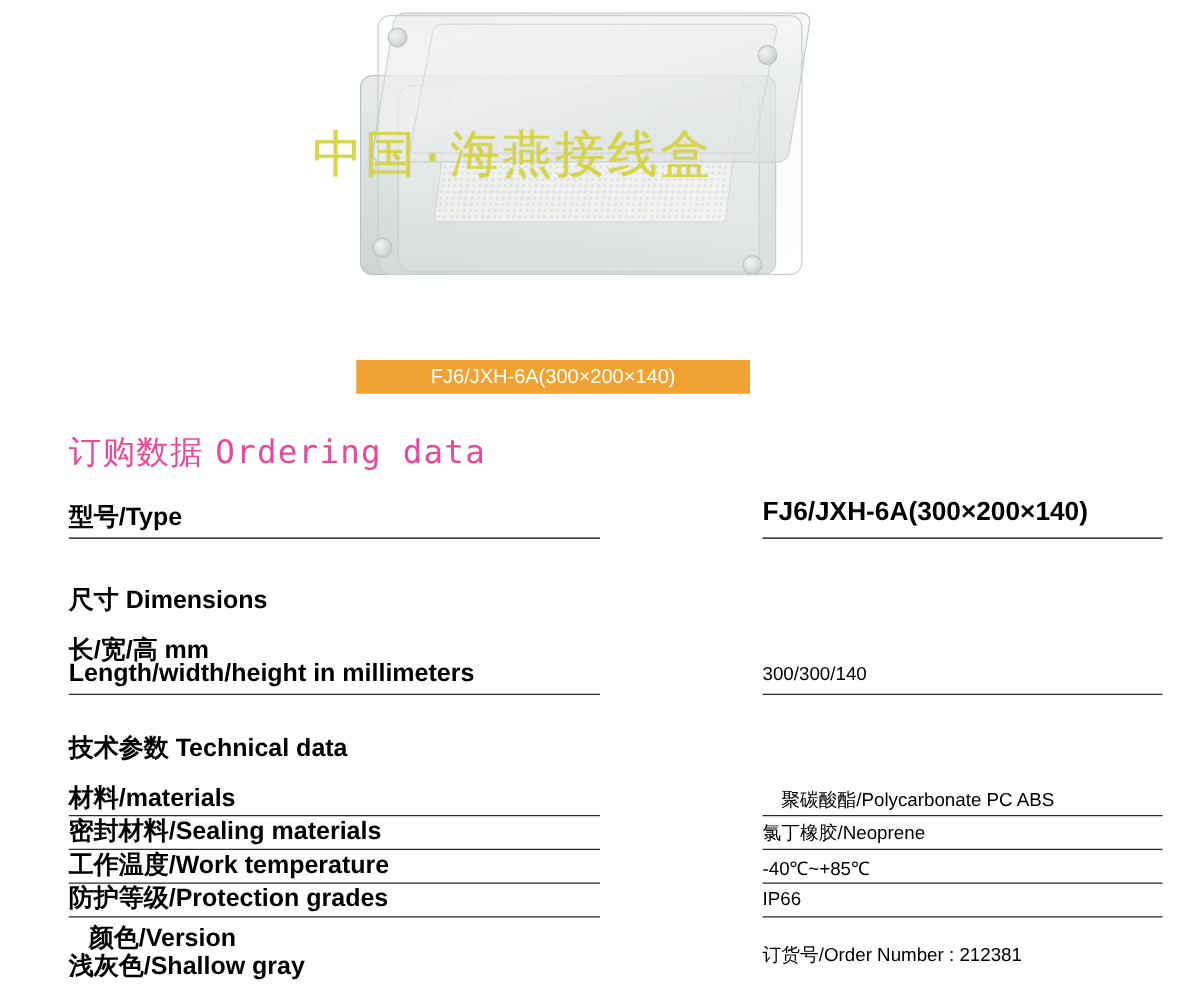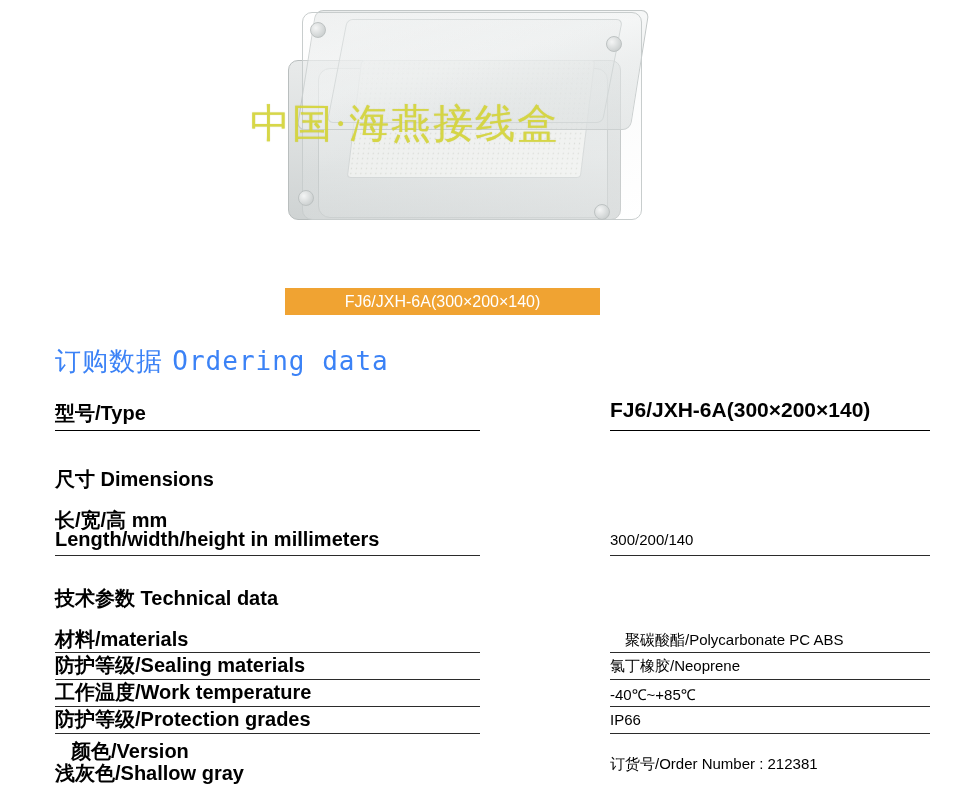--- a/index.html
+++ b/index.html
@@ -120,21 +120,21 @@
   .cs1 { left: 22px;  top: 14px; }
   .cs2 { left: 318px; top: 28px; }
   .cs3 { left: 10px;  top: 182px; }
   .cs4 { left: 306px; top: 196px; }
 
   .watermark {
     position: absolute;
     left: 250px;
     top: 96px;
     width: 400px;
-    font-family: Liberation Serif, serif;
+    font-family: Liberation Mono, monospace;
     font-size: 40px;
     letter-spacing: 2px;
     color: rgba(215, 215, 60, 0.85);
     text-shadow: 0 0 1px rgba(180,180,40,0.6);
     white-space: nowrap;
     pointer-events: none;
   }
 
   
   .model-banner {
@@ -157,21 +157,21 @@
     position: absolute;
     left: 0;
     top: 330px;
     width: 953px;
   }
   .section-heading-gray {
     position: absolute;
     left: 55px;
     top: 14px;
     font-size: 26px;
-    color: #3b82f6;
+    color: #ec4899;
     font-family: "DejaVu Sans", sans-serif;
     letter-spacing: 1px;
     white-space: nowrap;
   }
   .section-heading-gray .en {
     font-family: "DejaVu Sans Mono", monospace;
     letter-spacing: 1px;
   }
   .rule {
     position: absolute;
@@ -244,35 +244,35 @@
   <div class="rule rule-left" style="top:100px;"></div>
   <div class="rule rule-right" style="top:100px;"></div>
 
   <div class="abs lbl-big-mixed" style="left:55px; top:136px;">
     <b>尺寸</b>
     <b> Dimensions</b>
   </div>
 
   <div class="abs lbl-small" style="left:55px; top:182px;">长/宽/高 mm</div>
   <div class="abs lbl-small" style="left:55px; top:201px;">Length/width/height in millimeters</div>
-  <div class="abs val-small" style="left:610px; top:201px;">300/200/140</div>
+  <div class="abs val-small" style="left:610px; top:201px;">300/300/140</div>
   <div class="rule rule-left rule-thin" style="top:225px;"></div>
   <div class="rule rule-right rule-thin" style="top:225px;"></div>
 
   <div class="abs lbl-big-mixed" style="left:55px; top:255px;">
     <b>技术参数</b>
     <b> Technical data</b>
   </div>
 
   <div class="abs lbl-small" style="left:55px; top:301px;">材料/materials</div>
   <div class="abs val-small" style="left:610px; top:301px;margin-left:15px;">聚碳酸酯/Polycarbonate    PC    ABS</div>
   <div class="rule rule-left rule-thin" style="top:322px;"></div>
   <div class="rule rule-right rule-thin" style="top:322px;"></div>
 
-  <div class="abs lbl-small" style="left:55px; top:327px;">防护等级/Sealing materials</div>
+  <div class="abs lbl-small" style="left:55px; top:327px;">密封材料/Sealing materials</div>
   <div class="abs val-small" style="left:610px; top:327px;">氯丁橡胶/Neoprene</div>
   <div class="rule rule-left rule-thin" style="top:349px;"></div>
   <div class="rule rule-right rule-thin" style="top:349px;"></div>
 
   <div class="abs lbl-small" style="left:55px; top:354px;">工作温度/Work temperature</div>
   <div class="abs val-small" style="left:610px; top:354px;">-40℃~+85℃</div>
   <div class="rule rule-left rule-thin" style="top:376px;"></div>
   <div class="rule rule-right rule-thin" style="top:376px;"></div>
 
   <div class="abs lbl-small" style="left:55px; top:381px;">防护等级/Protection grades</div>

